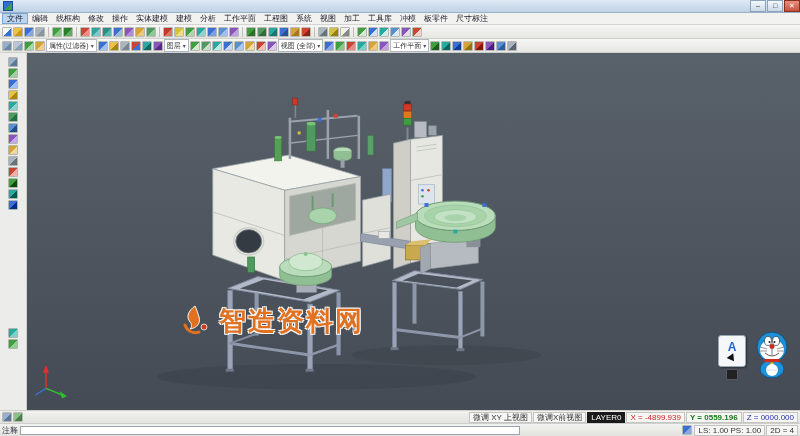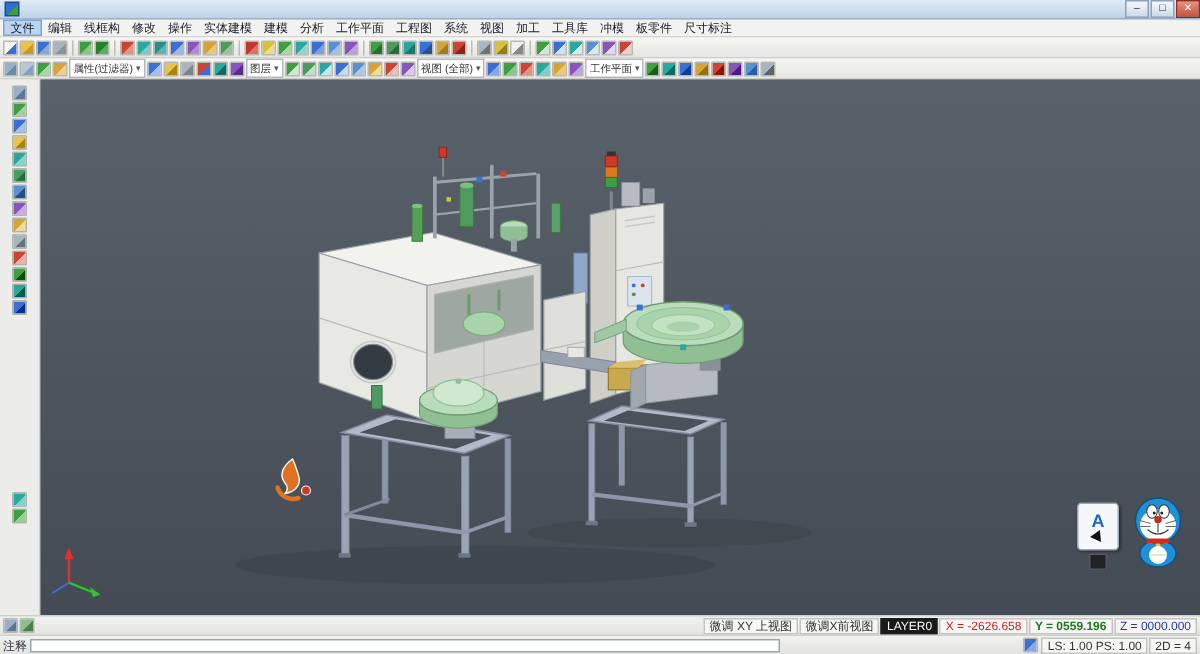--- a/index.html
+++ b/index.html
@@ -379,20 +379,21 @@
         <line x1="19" y1="342" x2="8" y2="349" stroke="#4070e0" stroke-width="1.2"></line>
       </g>
     </svg>
 
     <div class="watermark">
       <svg width="36" height="36" viewBox="0 0 36 36">
         <path d="M18 3 C11 8 9 14 13 19 C15 21 15 24 13 26 C20 25 24 20 22 14 C21 11 20 7 18 3 Z" fill="#e8731e" stroke="#fff" stroke-width="1"></path>
         <path d="M8 22 C10 28 16 31 22 29" fill="none" stroke="#e8731e" stroke-width="3" stroke-linecap="round"></path>
         <circle cx="27" cy="24" r="3" fill="#d43c1e" stroke="#fff" stroke-width="0.8"></circle>
       </svg>
+      <span class="watermark-text">智造资料网</span>
     </div>
 
     <div class="nav-widget">
       <span class="nav-a">A</span>
       <span class="nav-cursor"></span>
     </div>
     <div class="mini-tool"></div>
 
     <svg class="doraemon" viewBox="0 0 44 50">
       <ellipse cx="22" cy="40" rx="12" ry="9" fill="#1e90d8" stroke="#15517c" stroke-width="1"></ellipse>
@@ -420,21 +421,21 @@
 <div class="statusbar">
   <span class="st-icons">
       <span class="tb-icon" style="background: linear-gradient(135deg, rgb(154, 176, 200) 55%, rgb(90, 120, 152) 55%);"></span>
       <span class="tb-icon" style="background: linear-gradient(135deg, rgb(138, 192, 138) 55%, rgb(74, 128, 74) 55%);"></span>
     </span>
   <span class="st-spacer"></span>
   <span class="st-icons">
       <span class="st-cell">微调 XY 上视图</span>
       <span class="st-cell">微调X前视图</span>
       <span class="st-cell" style="color: rgb(255, 255, 255); background: rgb(26, 26, 26); border-color: rgb(26, 26, 26);">LAYER0</span>
-      <span class="st-cell" style="color: rgb(204, 34, 34);">X = -2626.658</span>
+      <span class="st-cell" style="color: rgb(204, 34, 34);">X = -4899.939</span>
       <span class="st-cell" style="color: rgb(26, 122, 26); font-weight: bold;">Y = 0559.196</span>
       <span class="st-cell" style="color: rgb(34, 51, 170);">Z = 0000.000</span>
     </span>
 </div>
 
 <div class="statusbar">
   <span class="prompt-label">注释</span>
   <input class="prompt-input" value="" style="">
   <span class="st-spacer"></span>
   <span class="st-icons">

